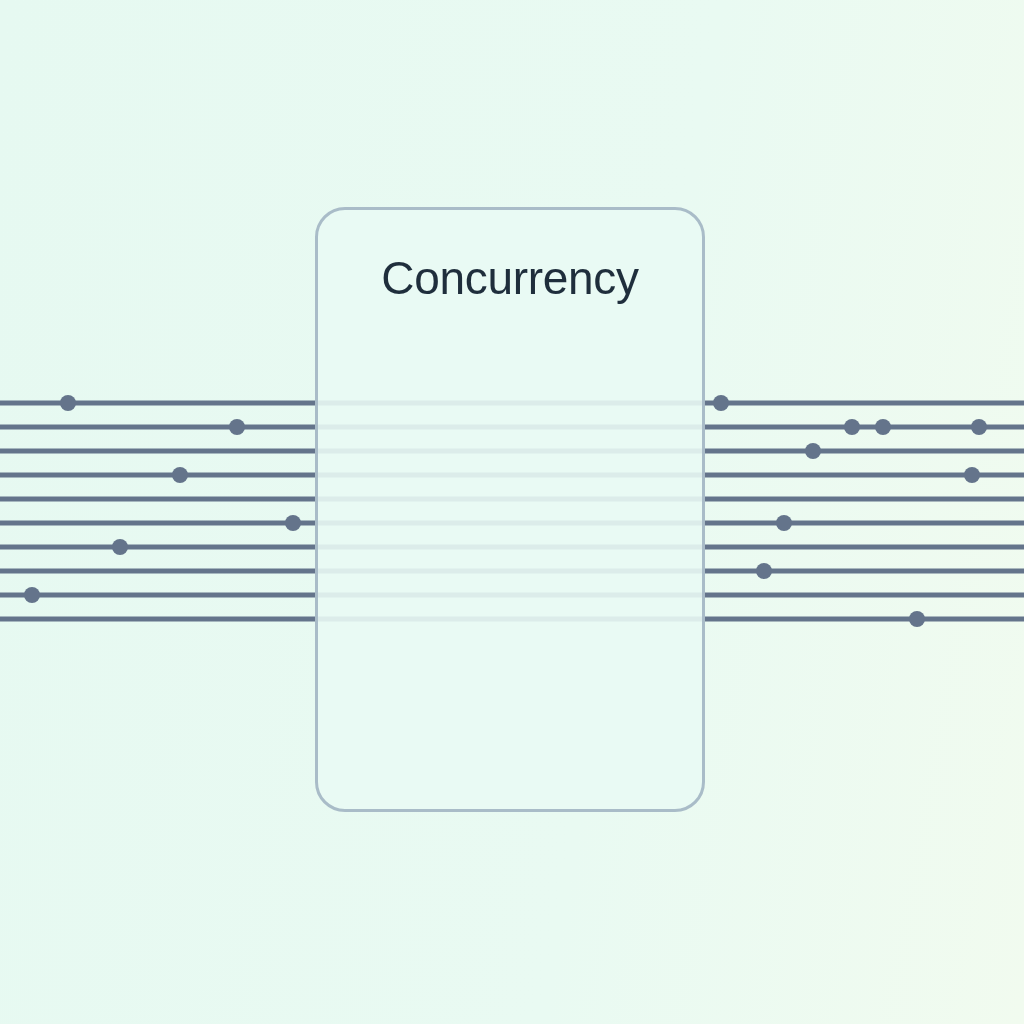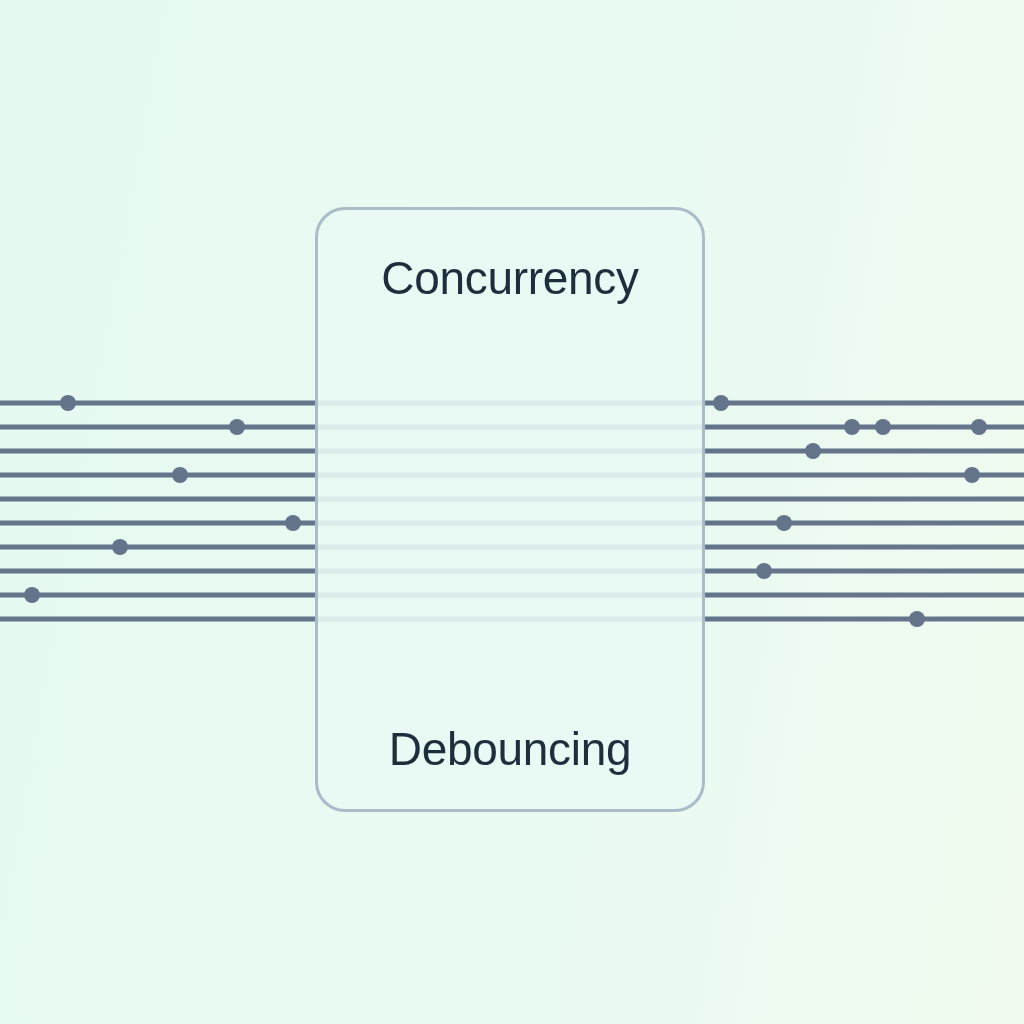--- a/index.html
+++ b/index.html
@@ -74,16 +74,15 @@
       <circle cx="293" cy="523" r="8" fill="#64748b"></circle>
       <circle cx="784" cy="523" r="8" fill="#64748b"></circle>
       <circle cx="120" cy="547" r="8" fill="#64748b"></circle>
       <circle cx="764" cy="571" r="8" fill="#64748b"></circle>
       <circle cx="32" cy="595" r="8" fill="#64748b"></circle>
       <circle cx="917" cy="619" r="8" fill="#64748b"></circle>
     </svg>
 
   <div class="card">
     <span class="card-label">Concurrency</span>
-    <span class="card-label">Debouncing</span>
   </div>
 
 </div>
 
 </body></html>

